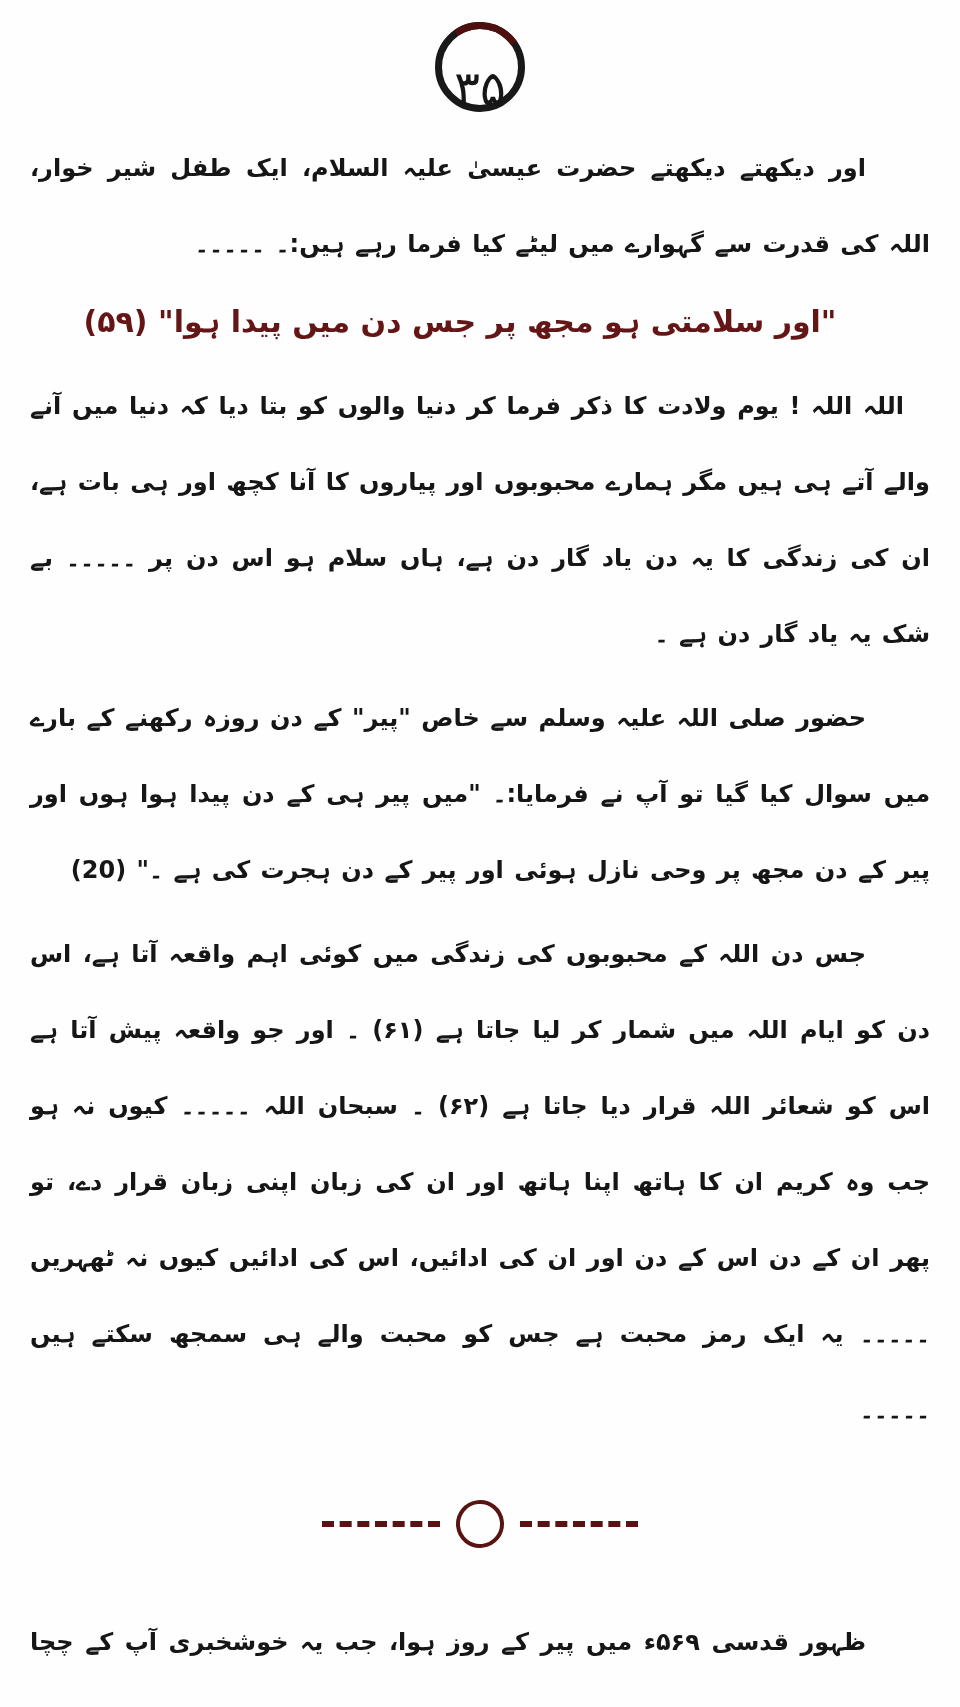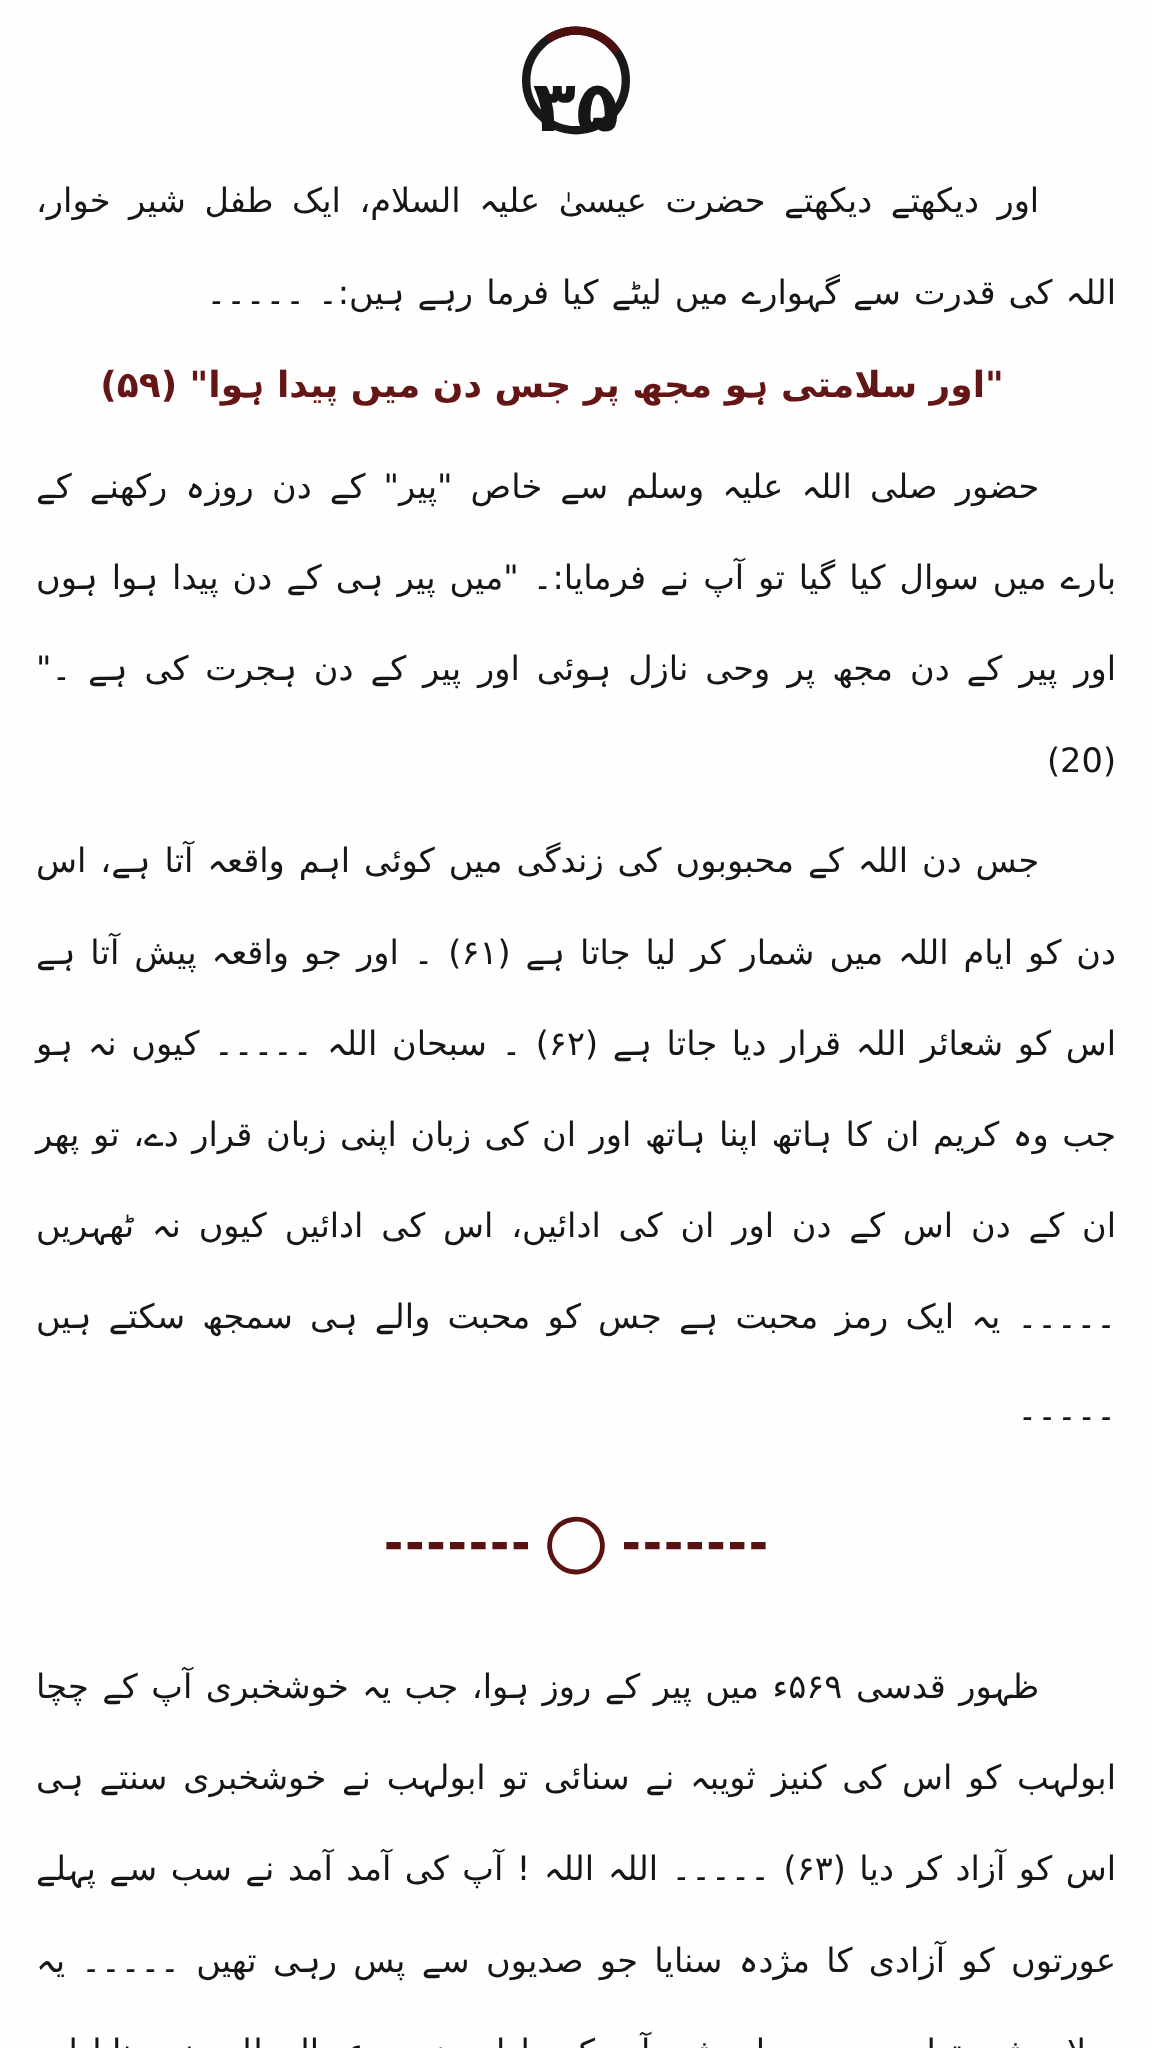--- a/index.html
+++ b/index.html
@@ -34,34 +34,34 @@
   .page-number::after {
     content: "";
     position: absolute;
     inset: -7px;
     border: 7px solid transparent;
     border-top-color: #4e0f0f;
     border-radius: 50%;
     transform: rotate(10deg);
   }
   .page-number span {
-    font-size: 59px;
-    font-weight: bold;
+    font-size: 48px;
+    font-weight: normal;
     line-height: 1;
     direction: rtl;
     padding-bottom: 6px;
     margin-top: 48px;
   }
   
   .para {
     direction: rtl;
     unicode-bidi: embed;
     text-align: justify;
-    font-size: 28px;
-    font-weight: 400;
+    font-size: 24px;
+    font-weight: 700;
     line-height: 76px;
     margin: 0 0 8px 0;
     letter-spacing: 0.2px;
     word-spacing: 2px;
   }
   .para.indent { text-indent: 64px; }
   .para.small-indent { text-indent: 26px; }
   
   .quote {
     direction: rtl;
@@ -101,20 +101,21 @@
 <div class="page">
 
   <div class="page-number">
     <span>۳۵</span>
   </div>
 
   <p class="para indent">اور دیکھتے دیکھتے حضرت عیسیٰ علیہ السلام، ایک طفل شیر خوار، اللہ کی قدرت سے گہوارے میں لیٹے کیا فرما رہے ہیں:۔ ۔۔۔۔۔</p>
 
   <div class="quote">"اور سلامتی ہو مجھ پر جس دن میں پیدا ہوا" (۵۹)</div>
 
+  <p class="para small-indent">اللہ اللہ ! یوم ولادت کا ذکر فرما کر دنیا والوں کو بتا دیا کہ دنیا میں آنے والے آتے ہی ہیں مگر ہمارے محبوبوں اور پیاروں کا آنا کچھ اور ہی بات ہے، ان کی زندگی کا یہ دن یاد گار دن ہے، ہاں سلام ہو اس دن پر ۔۔۔۔۔ بے شک یہ یاد گار دن ہے ۔</p>
 
   <p class="para indent">حضور صلی اللہ علیہ وسلم سے خاص "پیر" کے دن روزہ رکھنے کے بارے میں سوال کیا گیا تو آپ نے فرمایا:۔ "میں پیر ہی کے دن پیدا ہوا ہوں اور پیر کے دن مجھ پر وحی نازل ہوئی اور پیر کے دن ہجرت کی ہے ۔" (20)</p>
 
   <p class="para indent">جس دن اللہ کے محبوبوں کی زندگی میں کوئی اہم واقعہ آتا ہے، اس دن کو ایام اللہ میں شمار کر لیا جاتا ہے (۶۱) ۔ اور جو واقعہ پیش آتا ہے اس کو شعائر اللہ قرار دیا جاتا ہے (۶۲) ۔ سبحان اللہ ۔۔۔۔۔ کیوں نہ ہو جب وہ کریم ان کا ہاتھ اپنا ہاتھ اور ان کی زبان اپنی زبان قرار دے، تو پھر ان کے دن اس کے دن اور ان کی ادائیں، اس کی ادائیں کیوں نہ ٹھہریں ۔۔۔۔۔ یہ ایک رمز محبت ہے جس کو محبت والے ہی سمجھ سکتے ہیں ۔۔۔۔۔</p>
 
   <div class="divider">
     <span class="dash"></span>
     <span class="ring"></span>
     <span class="dash"></span>
   </div>

